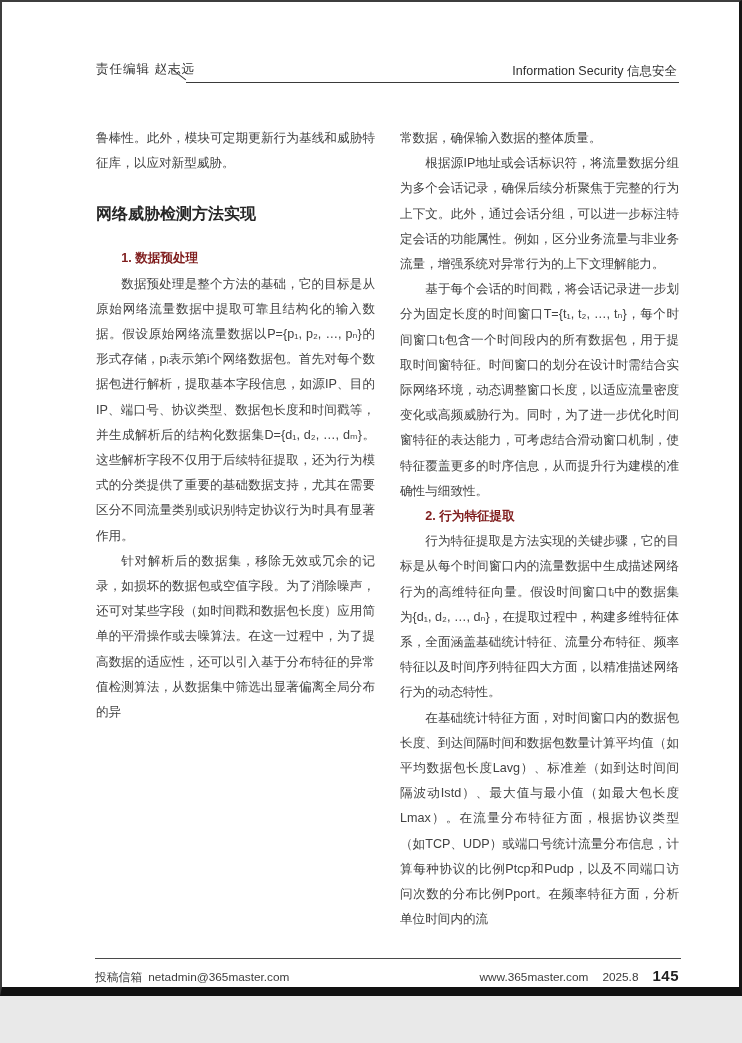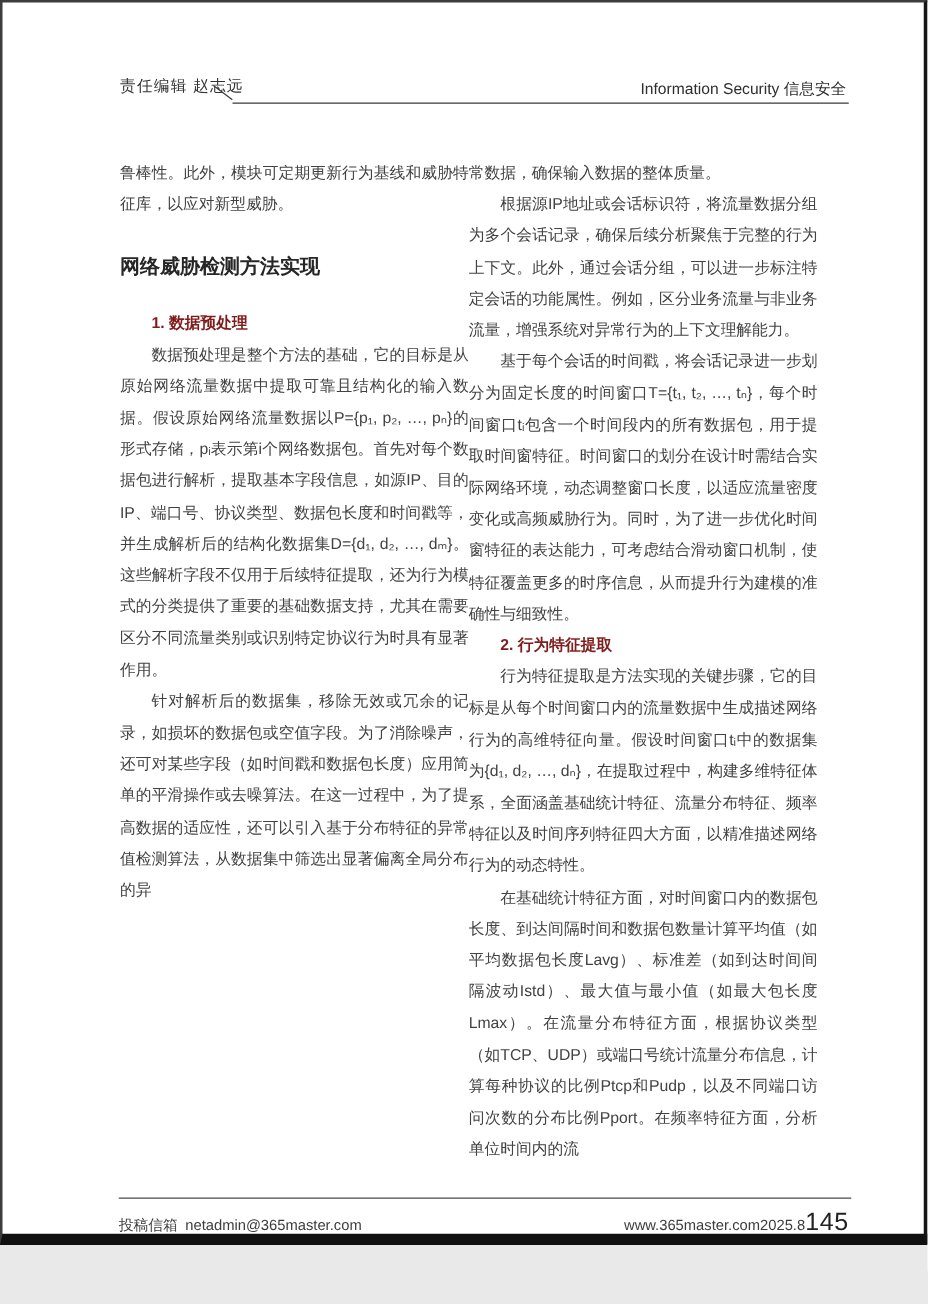--- a/index.html
+++ b/index.html
@@ -17,32 +17,32 @@
     font-family:"Liberation Sans","DejaVu Sans",sans-serif;
     color:#3f3f3f;
   }
   
   .hdr-left   { position:absolute; top:59px; left:94px; font-size:12.5px; color:#333; letter-spacing:1px; }
   .hdr-rule   { position:absolute; top:80px; left:184px; width:493px; height:1px; background:#3a3a3a; }
   .hdr-slash  { position:absolute; top:66px; left:169px; width:19px; height:1px; background:#3a3a3a;
                 transform:rotate(37deg); transform-origin:left top; }
   .hdr-right  { position:absolute; top:61px; right:62px; font-size:12.5px; color:#2e2e2e; }
   
-  .content { position:absolute; top:124px; left:94px; width:584px; display:flex; }
+  .content { position:absolute; top:124px; left:94px; width:584px; display:flex; gap:25px; }
   .col { width:279px; font-size:12.6px; line-height:25.2px; text-align:justify; text-justify:inter-ideograph; color:#424242; }
   .col p { margin:0; text-indent:2em; }
   .col p.noindent { text-indent:0; }
   .section-title { font-size:16px; font-weight:700; color:#262626; margin:27px 0 21px 0; text-indent:0; line-height:22px; }
   .sub-title { font-weight:700; color:#7f1d1d; text-indent:2em; margin:0; }
   
   .ftr-rule  { position:absolute; top:956px; left:93px; width:586px; height:1px; background:#4a4a4a; }
   .ftr-row   { position:absolute; top:965px; left:93px; width:584px; display:flex; justify-content:space-between; align-items:baseline; font-size:11.8px; color:#3d3d3d;text-align:center; }
   .ftr-left span { margin-right:6px; }
-  .ftr-right { display:flex; align-items:baseline; }
-  .page-num  { font-size:20px; font-weight:400; color:#222; letter-spacing:0.5px; }
+  .ftr-right { display:flex; align-items:baseline; gap:14px; }
+  .page-num  { font-size:15px; font-weight:700; color:#222; letter-spacing:0.5px; }
   
   .wm { position:absolute; top:991px; left:28px; display:flex; align-items:baseline; gap:20px; color:#a6a6a6; }
   .wm-brand { font-size:18px; letter-spacing:3px; }
   .wm-url   { font-size:16.5px; letter-spacing:0.5px; }
 </style>
 </head>
 <body>
 
 <div class="page">
 

